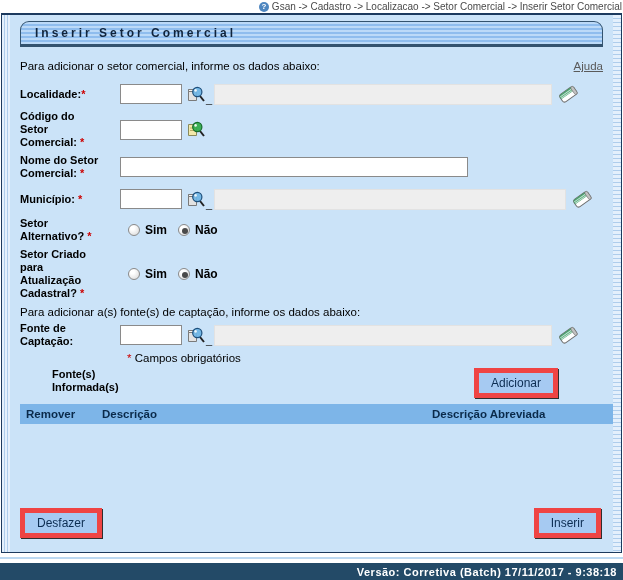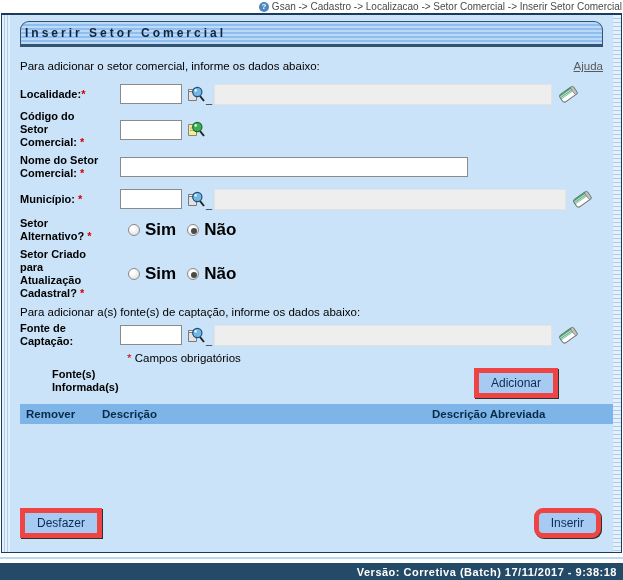--- a/index.html
+++ b/index.html
@@ -21,21 +21,21 @@
   .side-strip.left  { background:repeating-linear-gradient(to right,#e4f0fc 0 2px,#aecdec 2px 3px); }
   .side-strip.right { background:repeating-linear-gradient(to bottom,#e4f0fc 0 3px,#aecdec 3px 4px); }
   .content { flex:1; display:flex; flex-direction:column; padding:0 10px; min-width:0; }
 
   
   .title-bar { margin:6px 0 0 0; height:26px; border:1px solid #33536f; border-bottom:3px solid #33536f;
                border-radius:9px 9px 0 0;
                background:repeating-linear-gradient(to bottom,#bcdaf8 0 2px,#8fbdee 2px 4px);
                display:flex; align-items:center; }
   .title-bar span { font-size:12px; font-weight:bold; letter-spacing:3px; color:#10243c;
-                    padding-left:4px; }
+                    padding-left:14px; }
 
   
   .intro-row { margin-top:13px; display:flex; justify-content:space-between; align-items:center; }
   .intro-text { font-size:11.5px; color:#000; }
   .ajuda-link { font-size:11.5px; color:#5a5a5a; text-decoration:underline; cursor:pointer; }
 
   
   .form-row { display:flex; align-items:center; }
   .field-label { width:100px; flex:none; font-size:11px; font-weight:bold; color:#000;
                  line-height:13px; }
@@ -51,21 +51,21 @@
   .us { font-size:11px; color:#222; margin:6px 0 0 0; }
   .erase { margin-left:5px; cursor:pointer; }
 
   
   .radio-group { display:flex; align-items:center; gap:5px; margin-left:8px; }
   .radio { width:12px; height:12px; border-radius:50%; border:1px solid #8a8a8a;
            background:radial-gradient(circle at 35% 30%, #ffffff 20%, #d6d6d6);
            display:inline-block; position:relative; cursor:pointer; flex:none; }
   .radio.checked::after { content:""; position:absolute; left:3px; top:3px; width:6px; height:6px;
            border-radius:50%; background:#4a4a4a; }
-  .radio-label { font-size:17px; font-weight:bold; color:#000; margin-right:6px; }
+  .radio-label { font-size:12px; font-weight:bold; color:#000; margin-right:6px; }
 
   
   .note-row { margin:4px 0 0 107px; font-size:11.5px; color:#000; }
 
   
   .informadas-row { display:flex; justify-content:space-between; align-items:flex-start; margin-top:4px;margin-left:32px; }
   .btn { background:#a6caf2; border:5px solid #ef4444; box-shadow:1px 1px 0 0 #2e2e2e;
          color:#0c2d52; font-size:12px; font-family:"Liberation Sans",sans-serif;
          padding:3px 12px; cursor:pointer; }
   .btn-adicionar { margin-right:45px; }
@@ -74,21 +74,21 @@
   .fontes-table { margin-top:6px; width:598px; border-collapse:collapse; }
   .fontes-table th { background:#7db5e8; height:20px; font-size:11.5px; font-weight:bold;
                      color:#0a2a4a; text-align:left; padding:0 6px; }
   .col-remover { width:76px; } .col-desc { width:330px; }
 
   .spacer { flex:1; }
 
   
   .actions-row { display:flex; align-items:center; margin-bottom:14px; }
   .btn-cancelar { margin-left:13px; }
-  .btn-inserir { margin-left:auto; margin-right:2px;border-radius:9px; }
+  .btn-inserir { margin-left:auto; margin-right:2px; }
 
   
   .footer-gap { height:10px; display:flex; flex-direction:column; justify-content:center; }
   .footer-gap .line { height:2px; background:#bcd9f2; }
   .footer-bar { height:17px; background:#234a67; display:flex; justify-content:flex-end;
                 align-items:center; padding-right:6px; }
   .footer-bar span { color:#ffffff; font-size:11px; font-weight:bold; letter-spacing:0.5px; }
 </style>
 </head>
 <body>

